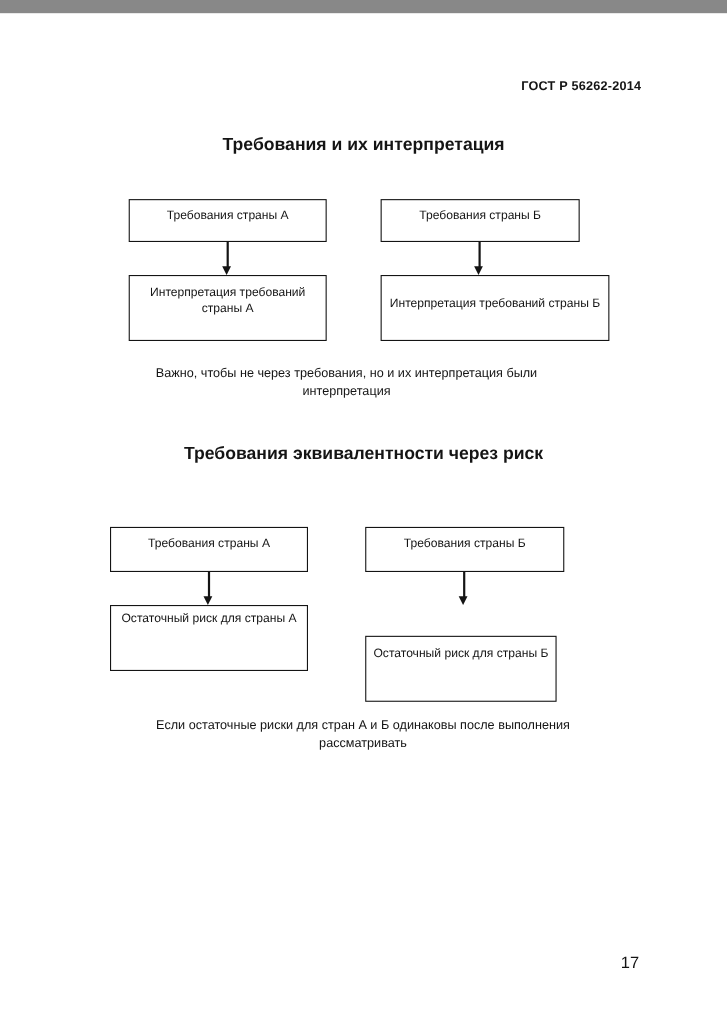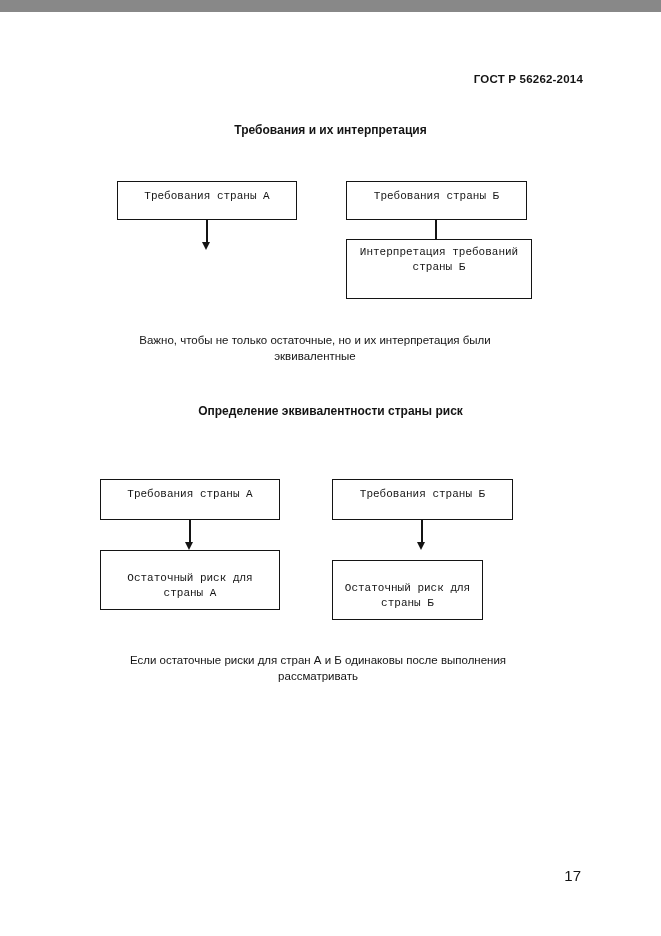--- a/index.html
+++ b/index.html
@@ -20,45 +20,45 @@
     right: 78px;
     font-size: 11.5px;
     font-weight: bold;
     letter-spacing: 0.2px;
   }
   .fig-title {
     position: absolute;
     left: 0;
     width: 661px;
     text-align: center;
-    font-size: 12px;
+    font-size: 16px;
     font-weight: bold;
   }
   .fig-title.t1 { top: 111px; }
   .fig-title.t2 { top: 392px; }
   .box {
     position: absolute;
     border: 1px solid #141414;
     background: #ffffff;
     text-align: center;
     font-size: 11px;
     line-height: 15px;
     padding-top: 7px;
   }
   
   .b-d1-a1 { left: 117px; top: 169px; width: 180px; height: 39px; }
   .b-d1-b1 { left: 346px; top: 169px; width: 181px; height: 39px; }
   .b-d1-a2 { left: 117px; top: 238px; width: 180px; height: 60px; padding-top: 8px; }
-  .b-d1-b2 { left: 346px; top: 227px; width: 186px; height: 60px; padding-top: 5px; }
+  .b-d1-b2 { left: 346px; top: 238px; width: 208px; height: 60px; padding-top: 18px; }
   
   .b-d2-a1 { left: 100px; top: 467px; width: 180px; height: 41px; }
   .b-d2-b1 { left: 332px; top: 467px; width: 181px; height: 41px; }
-  .b-d2-a2 { left: 100px; top: 538px; width: 180px; height: 60px; padding-top: 20px; }
-  .b-d2-b2 { left: 332px; top: 548px; width: 151px; height: 60px; padding-top: 20px; }
-  .box .box-label { display: block; padding: 0 6px; font-family: Liberation Mono, monospace; }
+  .b-d2-a2 { left: 100px; top: 538px; width: 180px; height: 60px; padding-top: 4px; }
+  .b-d2-b2 { left: 332px; top: 566px; width: 174px; height: 60px; padding-top: 8px; }
+  .box .box-label { display: block; padding: 0 6px; }
   .arrow { position: absolute; width: 9px; }
   .arrow .shaft {
     position: absolute;
     left: 3.5px;
     top: 0;
     width: 2px;
     background: #141414;
     display: block;
   }
   .arrow .head {
@@ -80,21 +80,21 @@
   .ar-d1-b { left: 431px; }
   .ar-d2-a { left: 185px; }
   .ar-d2-b { left: 417px; }
   .caption {
     position: absolute;
     text-align: center;
     font-size: 11.5px;
     line-height: 16px;
   }
   .caption.c1 { left: 85px; top: 320px; width: 460px; }
-  .caption.c2 { left: 88px; top: 640px; width: 460px; }
+  .caption.c2 { left: 100px; top: 640px; width: 460px; }
   .page-number {
     position: absolute;
     top: 855px;
     right: 80px;
     font-size: 15px;
   }
 </style>
 </head>
 <body>
 
@@ -113,30 +113,33 @@
 
   <div class="arrow ar-d1 ar-d1-a">
     <i class="shaft"></i>
     <i class="head"></i>
   </div>
   <div class="arrow ar-d1 ar-d1-b">
     <i class="shaft"></i>
     <i class="head"></i>
   </div>
 
+  <div class="box b-d1-a2">
+    <span class="box-label">Интерпретация требований страны А</span>
+  </div>
   <div class="box b-d1-b2">
     <span class="box-label">Интерпретация требований страны Б</span>
   </div>
 
   <div class="caption c1">
-    <div>Важно, чтобы не только остаточные, но и их интерпретация были</div>
-    <div>эквивалентные</div>
+    <div>Важно, чтобы не через требования, но и их интерпретация были</div>
+    <div>интерпретация</div>
   </div>
 
-  <div class="fig-title t2">Определение эквивалентности страны риск</div>
+  <div class="fig-title t2">Требования эквивалентности через риск</div>
 
   <div class="box b-d2-a1">
     <span class="box-label">Требования страны А</span>
   </div>
   <div class="box b-d2-b1">
     <span class="box-label">Требования страны Б</span>
   </div>
 
   <div class="arrow ar-d2 ar-d2-a">
     <i class="shaft"></i>

